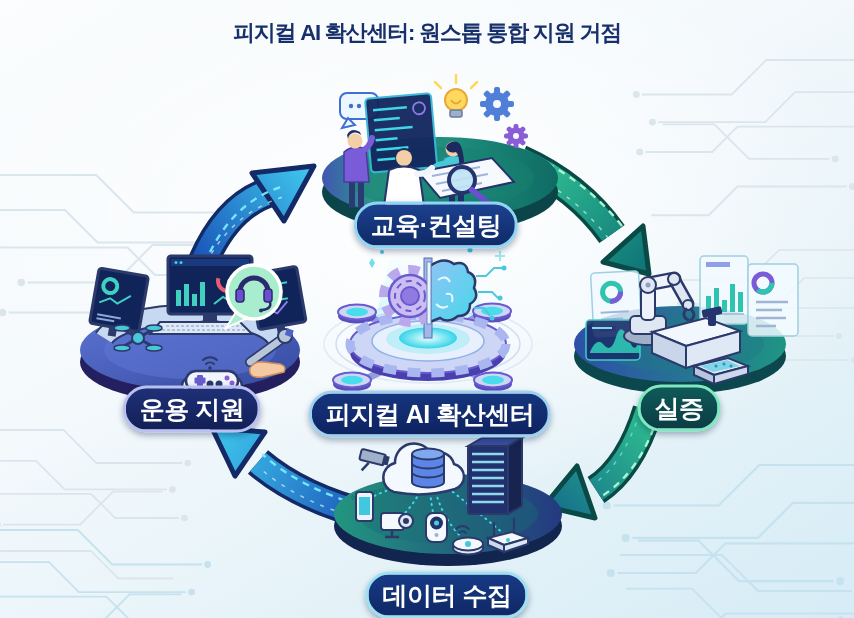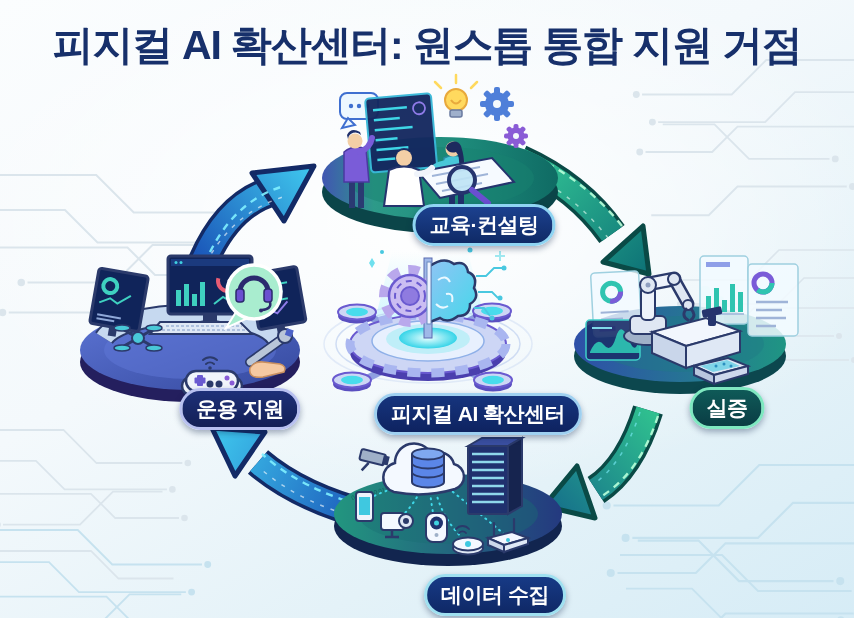--- a/index.html
+++ b/index.html
@@ -5,29 +5,28 @@
   html,body{margin:0;padding:0;}
   body{
     width:854px;height:618px;overflow:hidden;position:relative;
     background:
       radial-gradient(90% 70% at 50% 36%, rgba(255,255,255,.95), rgba(255,255,255,0) 62%),
       linear-gradient(150deg,#fbfdfe 0%,#f4f9fc 40%,#e4f2f8 72%,#d6ecf6 100%);
     font-family:"Liberation Sans","DejaVu Sans",sans-serif;
   }
   .title{
     position:absolute;top:18px;left:0;width:100%;text-align:center;
-    font-size:41px;font-weight:800;color:#17306b;letter-spacing:-1.2px;z-index:5;
+    font-size:22px;font-weight:800;color:#17306b;letter-spacing:-1.2px;z-index:5;
   }
   svg.canvas{position:absolute;left:0;top:0;z-index:1;}
   .pill{
     position:absolute;transform:translate(-50%,-50%);z-index:4;
     border-radius:999px;padding:4px 14px;white-space:nowrap;
-    font-weight:bold;font-size:21px;color:#ffffff;letter-spacing:-0.5px;
+    font-weight:bold;font-size:25px;color:#ffffff;letter-spacing:-0.5px;
     box-shadow:0 3px 6px rgba(10,30,70,.35);
-    margin-left:48px;
   }
   .p-top   {left:436px;top:225px;background:linear-gradient(180deg,#1c418f,#0f2a66);border:3px solid #8fd4f2;}
   .p-right {left:679px;top:408px;background:linear-gradient(180deg,#0f5a58,#0a3d44);border:3px solid #7fe8c0;}
   .p-bottom{left:447px;top:595px;background:linear-gradient(180deg,#173a86,#0f2866);border:3px solid #9fe0f0;}
   .p-left  {left:192px;top:409px;background:linear-gradient(180deg,#1e3078,#131f56);border:3px solid #b8c0f0;}
   .p-center{left:430px;top:414px;background:linear-gradient(180deg,#16357e,#0e2360);border:3px solid #9fd0f0;text-align:center;}
 </style>
 </head>
 <body>
 

